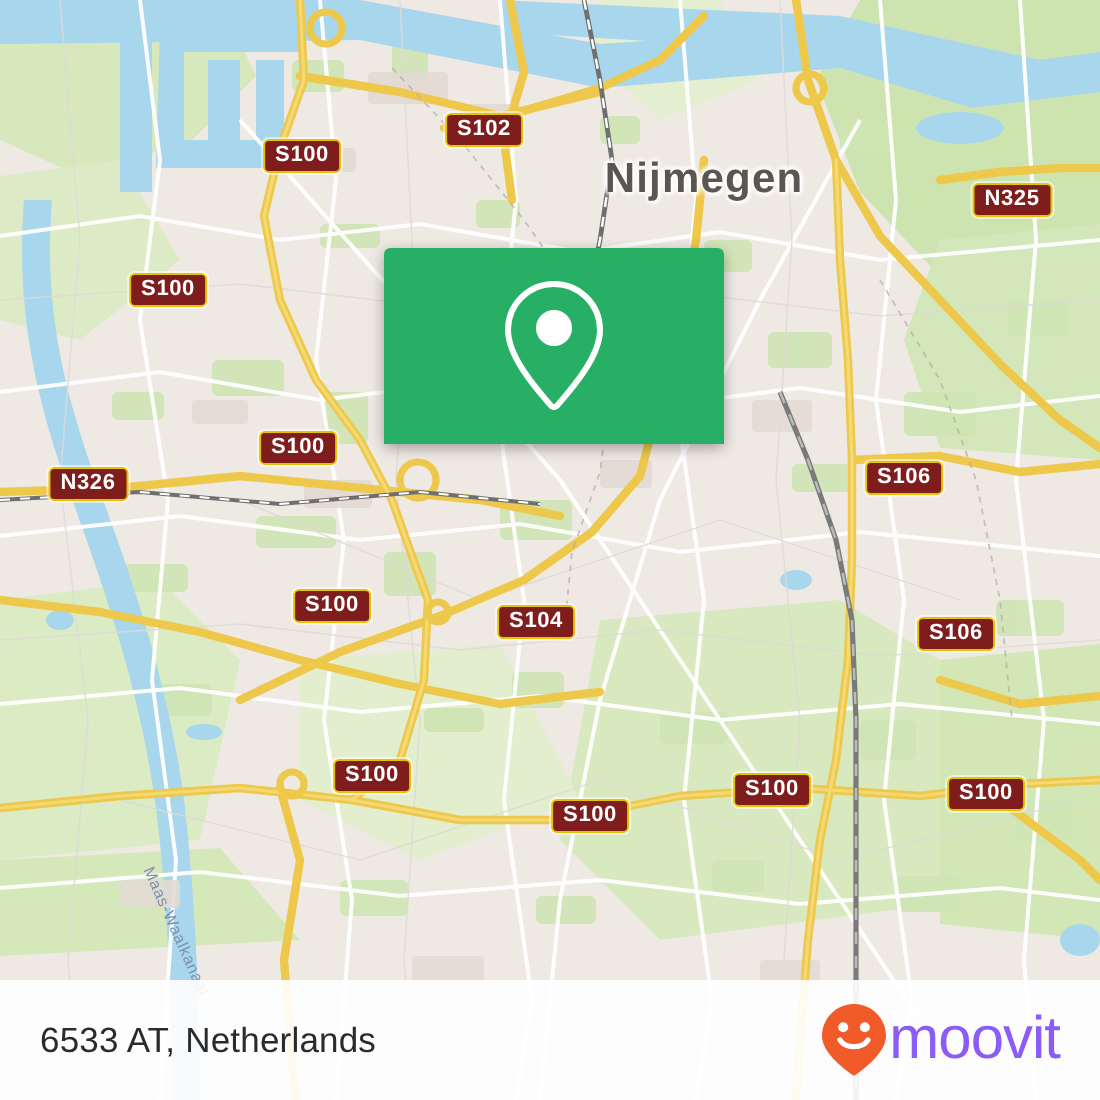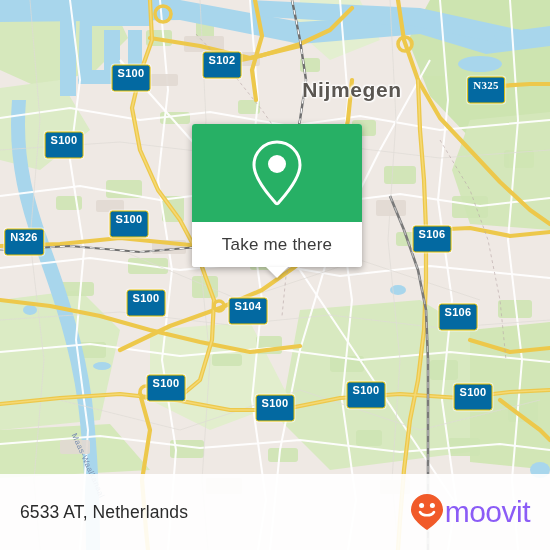--- a/index.html
+++ b/index.html
@@ -10,33 +10,34 @@
   }
   #root{position:relative;width:550px;height:550px;overflow:hidden;}
 
   
   #map{position:absolute;inset:0;background:#EFE9E4;}
   #map svg{position:absolute;left:0;top:0;}
 
   
   .shield{
     position:absolute;
-    background:#0369a1;
+    background:#7f1d1d;
     border:1.5px solid #E8C200;
     border-radius:3px;
     color:#ffffff;
     font-size:11px;
     font-weight:bold;
     font-family:"Liberation Sans", sans-serif;
-    padding:1px 5px 12px 5px;
+    padding:1px 5px 2px 5px;
     line-height:12px;
     letter-spacing:0.3px;
     white-space:nowrap;
     box-shadow:0 0 0 1px rgba(255,255,255,0.55);
     transform:translate(-50%,-50%);
+    margin-left:20px;
   }
 
   .city-label{
     position:absolute;
     transform:translate(-50%,-50%);
     font-size:21px;
     color:#5a5651;
     font-family:"Liberation Sans", sans-serif;
     letter-spacing:0.6px;
     text-shadow:
@@ -100,21 +101,21 @@
     left:0;top:469px;
     background:rgba(255,255,255,0.78);
     padding:2px 8px 3px 8px;
     font-size:12.5px;
     color:#3c3c3c;
     font-family:"Liberation Sans", sans-serif;
     letter-spacing:0.1px;
   }
   #bottombar{
     position:absolute;
-    left:0;bottom:0;width:550px;height:76px;
+    left:0;bottom:0;width:550px;height:60px;
     background:rgba(255,255,255,0.90);
     display:flex;align-items:center;justify-content:space-between;
     padding:0 20px;box-sizing:border-box;text-align:right;
   }
   #addr{
     font-size:17.5px;color:#2b2b2b;
     font-family:"Liberation Sans", sans-serif;
     letter-spacing:0.1px;
   }
   #logo{display:flex;align-items:center;gap:1px;}
@@ -302,21 +303,21 @@
         <g stroke="#b9a8a8" stroke-width="0.9" fill="none" opacity="0.7" stroke-dasharray="3 3">
           <path d="M196 34 L230 70 L262 110 L290 150 L306 190 L300 236 L286 276 L282 316"></path>
           <path d="M440 140 L470 190 L488 240 L500 300 L506 360"></path>
         </g>
 
       </g>
     </svg>
 
     <div class="shield" style="left:131px;top:78px;">S100</div>
     <div class="shield" style="left:222px;top:65px;">S102</div>
-    <div class="shield" style="left:486px;top:90px;font-family:Liberation Serif, serif;">N325</div>
+    <div class="shield" style="left:486px;top:100px;">N325</div>
     <div class="shield" style="left:64px;top:145px;">S100</div>
     <div class="shield" style="left:129px;top:224px;">S100</div>
     <div class="shield" style="left:24px;top:242px;">N326</div>
     <div class="shield" style="left:432px;top:239px;">S106</div>
     <div class="shield" style="left:146px;top:303px;">S100</div>
     <div class="shield" style="left:248px;top:311px;">S104</div>
     <div class="shield" style="left:458px;top:317px;">S106</div>
     <div class="shield" style="left:166px;top:388px;">S100</div>
     <div class="shield" style="left:275px;top:408px;">S100</div>
     <div class="shield" style="left:366px;top:395px;">S100</div>
@@ -326,24 +327,20 @@
 
     <div class="water-label" style="left:78px;top:432px;transform:rotate(66deg);transform-origin:left top;">Maas-Waalkanaal</div>
   </div>
 
   <div id="card">
     <div id="card-top">
       <svg width="56" height="70" viewBox="0 0 56 70">
         <path d="M28 4 C15.3 4 5 14.3 5 27 C5 42 23 60.5 26.4 64.8 C27.2 65.9 28.8 65.9 29.6 64.8 C33 60.5 51 42 51 27 C51 14.3 40.7 4 28 4 Z" fill="none" stroke="#ffffff" stroke-width="3"></path>
         <circle cx="28" cy="26" r="9" fill="#ffffff"></circle>
       </svg>
-    </div>
-    <div id="card-bottom">
-      <span id="card-label">Take me there</span>
-      <div id="card-pointer"></div>
     </div>
   </div>
 
 
   <div id="bottombar">
     <span id="addr">6533 AT, Netherlands</span>
     <div id="logo">
       <svg width="34" height="38" viewBox="0 0 34 38">
         <path d="M17 1 C8.2 1 1 8.2 1 17 C1 26 14 34.8 16.1 36.4 C16.6 36.8 17.4 36.8 17.9 36.4 C20 34.8 33 26 33 17 C33 8.2 25.8 1 17 1 Z" fill="#F15A29"></path>
         <circle cx="11.6" cy="12.6" r="2.5" fill="#ffffff"></circle>

